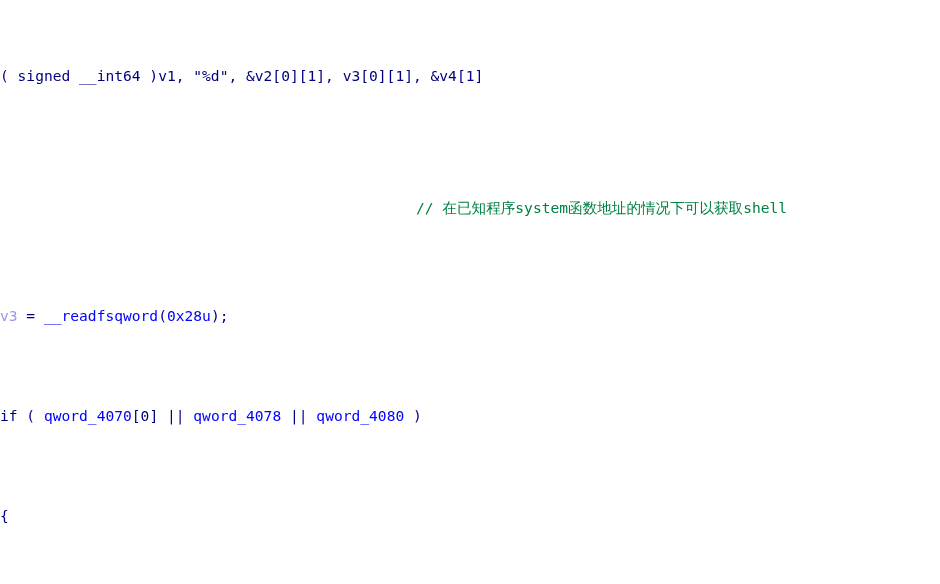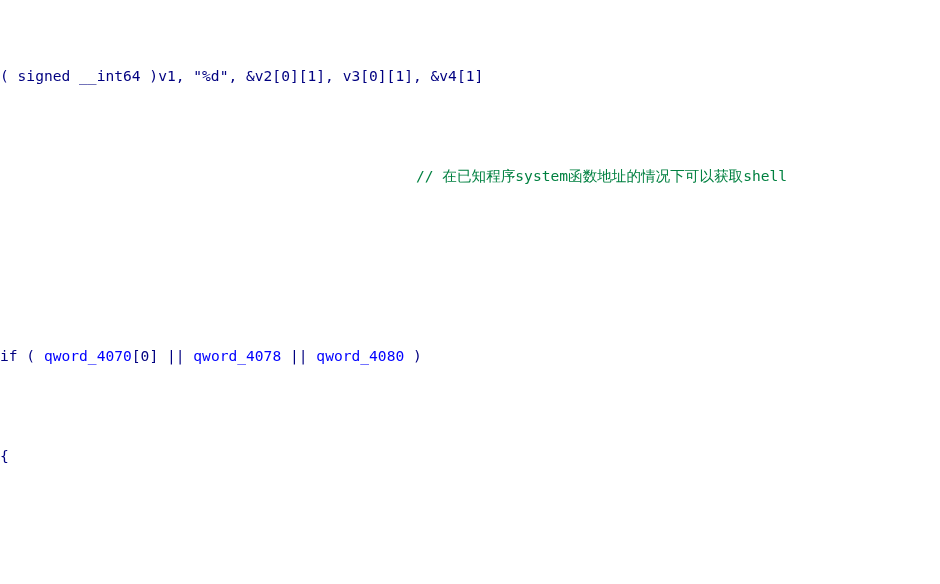--- a/index.html
+++ b/index.html
@@ -42,37 +42,38 @@
   }
 
   
   .t-kw      { color: #000080; }            
   .t-fn      { color: #0000ff; }            
   .t-num     { color: #0000ff; }            
   .t-punc    { color: #000080; }            
   .t-cmt     { color: #008040; }            
   .t-var     { color: #9898e8; }
 
-  .cmt-col   { display: inline-block; }
+  .cmt-col   { display: inline-block; margin-top: 32px; }
 </style>
 </head>
 <body>
 
 <div id="pseudocode">
   <div id="code-scroll">
 
     
     <div class="code-line"><span class="t-punc">( signed __int64 )v1, "%d", &amp;v2[0][1], v3[0][1], &amp;v4[1]</span></div>
 
     
     <div class="code-line"><span class="cmt-col t-cmt" style="margin-left:416px;">// 在已知程序system函数地址的情况下可以获取shell</span></div>
 
     
 
     
+    <div class="code-line"><span class="t-var">v3</span><span class="t-punc"> = </span><span class="t-fn">__readfsqword</span><span class="t-punc">(</span><span class="t-num">0x28u</span><span class="t-punc">);</span></div>
 
     
     <div class="code-line"><span class="t-kw">if</span><span class="t-punc"> ( </span><span class="t-fn">qword_4070</span><span class="t-punc">[0]</span><span class="t-punc"> || </span><span class="t-fn">qword_4078</span><span class="t-punc"> || </span><span class="t-fn">qword_4080</span><span class="t-punc"> )</span></div>
 
     
     <div class="code-line"><span class="t-punc">{</span></div>
 
     
     
 

